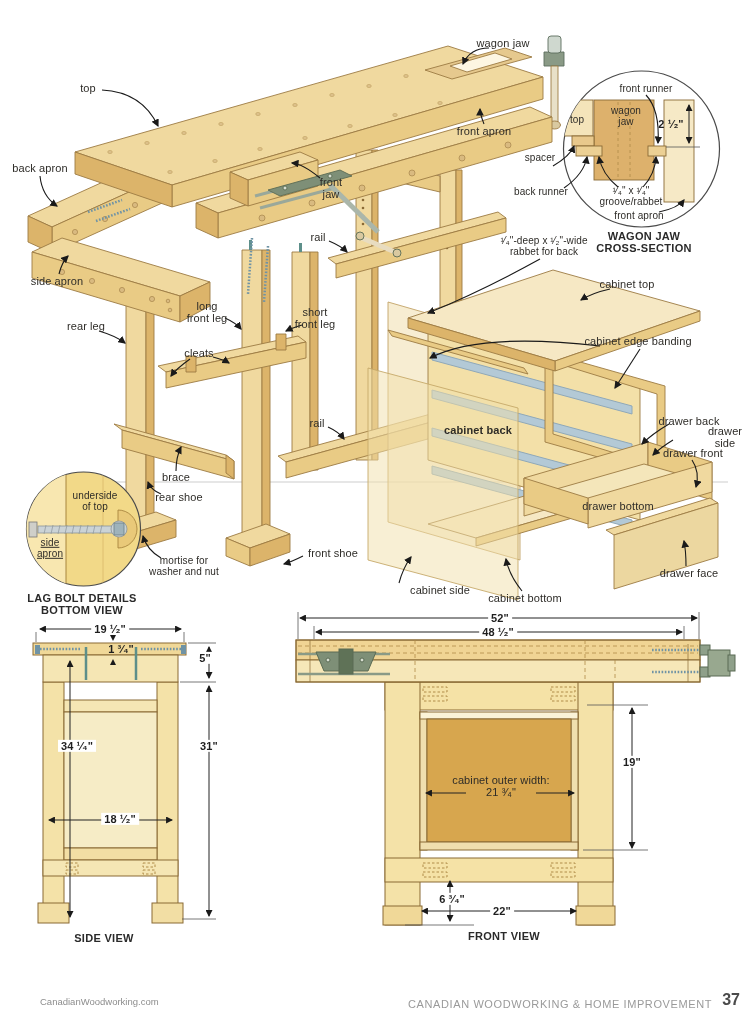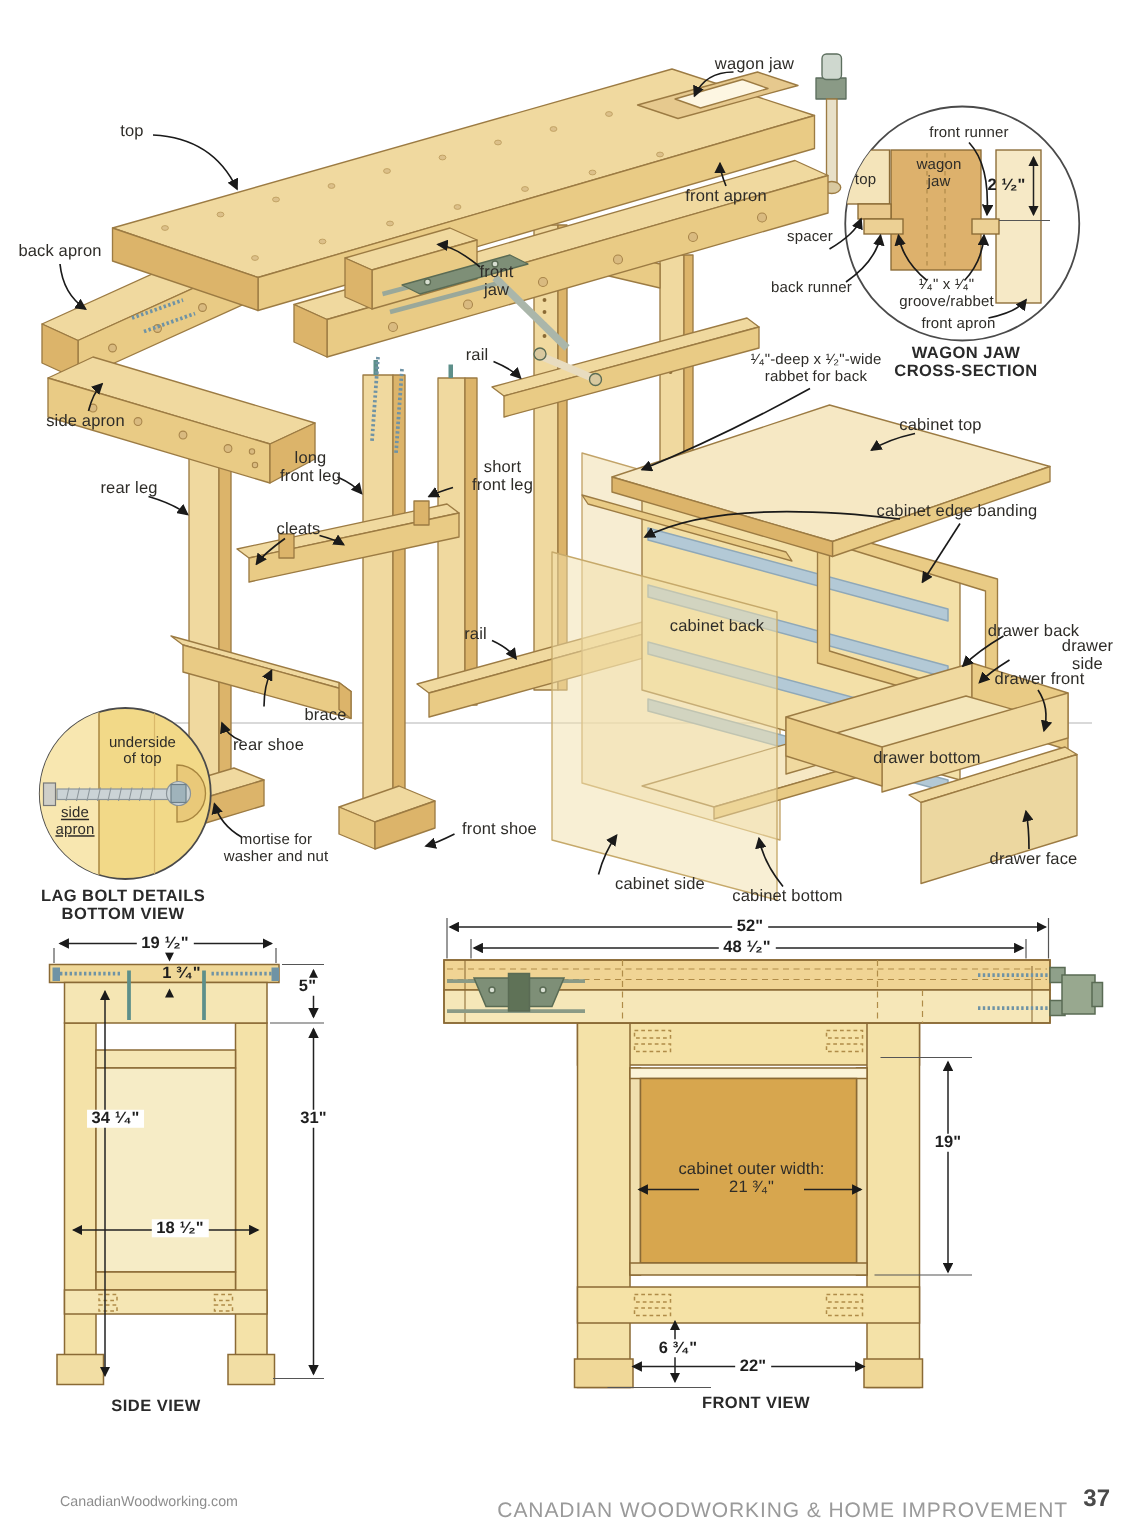--- a/index.html
+++ b/index.html
@@ -7,21 +7,21 @@
         font-family:"Liberation Sans",sans-serif;}
   svg{position:absolute;left:0;top:0;}
   .lbl{position:absolute;transform:translate(-50%,-50%);font-size:11px;font-weight:500;
        color:#2e2c28;white-space:pre-line;text-align:center;line-height:1.12;letter-spacing:.1px;z-index:5;}
   .sm{font-size:10px;}
   .ttl{font-weight:bold;font-size:11px;letter-spacing:.3px;color:#2a2a2a;}
   .dim{font-weight:bold;font-size:11px;color:#1e1e1e;}
   .bg{background:#ffffff;padding:0 3px;}
   .onwood{background:transparent;}
   .footer-left{position:absolute;left:20px;top:996px;font-size:9.5px;color:#8d8d8d;z-index:5;margin-left:20px;}
-  .footer-right{position:absolute;right:44px;top:998px;font-size:14px;color:#9a9a9a;
+  .footer-right{position:absolute;right:44px;top:998px;font-size:11px;color:#9a9a9a;
                 letter-spacing:.6px;z-index:5;}
   .footer-page{position:absolute;right:16px;top:991px;font-size:16px;font-weight:bold;color:#4a4a4a;z-index:5;}
 </style>
 </head>
 <body>
 
 <div id="page">
 
 <svg width="756" height="1024" viewBox="0 0 756 1024">
 <defs>
@@ -412,33 +412,33 @@
 <div class="lbl" style="left:88px;top:88px;">top</div>
 <div class="lbl" style="left:503px;top:43px;">wagon jaw</div>
 <div class="lbl" style="left:484px;top:131px;">front apron</div>
 <div class="lbl" style="left:40px;top:168px;">back apron</div>
 <div class="lbl" style="left:57px;top:281px;">side apron</div>
 <div class="lbl" style="left:331px;top:188px;">front
 jaw</div>
 <div class="lbl" style="left:318px;top:237px;">rail</div>
 <div class="lbl" style="left:207px;top:312px;">long
 front leg</div>
-<div class="lbl" style="left:315px;top:318px;margin-left:20px;">short
+<div class="lbl" style="left:315px;top:318px;">short
 front leg</div>
 <div class="lbl" style="left:86px;top:326px;">rear leg</div>
 <div class="lbl" style="left:199px;top:353px;">cleats</div>
 <div class="lbl" style="left:317px;top:423px;">rail</div>
-<div class="lbl" style="left:176px;top:477px;margin-left:41px;">brace</div>
+<div class="lbl" style="left:176px;top:477px;">brace</div>
 <div class="lbl" style="left:179px;top:497px;">rear shoe</div>
 <div class="lbl" style="left:321px;top:553px;margin-left:12px;">front shoe</div>
 <div class="lbl sm" style="left:544px;top:246px;">¹⁄₄"-deep x ¹⁄₂"-wide
 rabbet for back</div>
 <div class="lbl" style="left:627px;top:284px;">cabinet top</div>
 <div class="lbl" style="left:638px;top:341px;">cabinet edge banding</div>
-<div class="lbl" style="left:478px;top:418px;">cabinet back</div>
+<div class="lbl" style="left:478px;top:430px;font-weight:bold;">cabinet back</div>
 <div class="lbl" style="left:689px;top:421px;">drawer back</div>
 <div class="lbl" style="left:692px;top:437px;margin-left:33px;">drawer side</div>
 <div class="lbl" style="left:693px;top:453px;">drawer front</div>
 <div class="lbl" style="left:618px;top:506px;">drawer bottom</div>
 <div class="lbl" style="left:689px;top:573px;">drawer face</div>
 <div class="lbl" style="left:400px;top:590px;margin-left:40px;">cabinet side</div>
 <div class="lbl" style="left:525px;top:598px;">cabinet bottom</div>
 
 <div class="lbl sm" style="left:646px;top:89px;">front runner</div>
 <div class="lbl sm" style="left:626px;top:116px;">wagon

